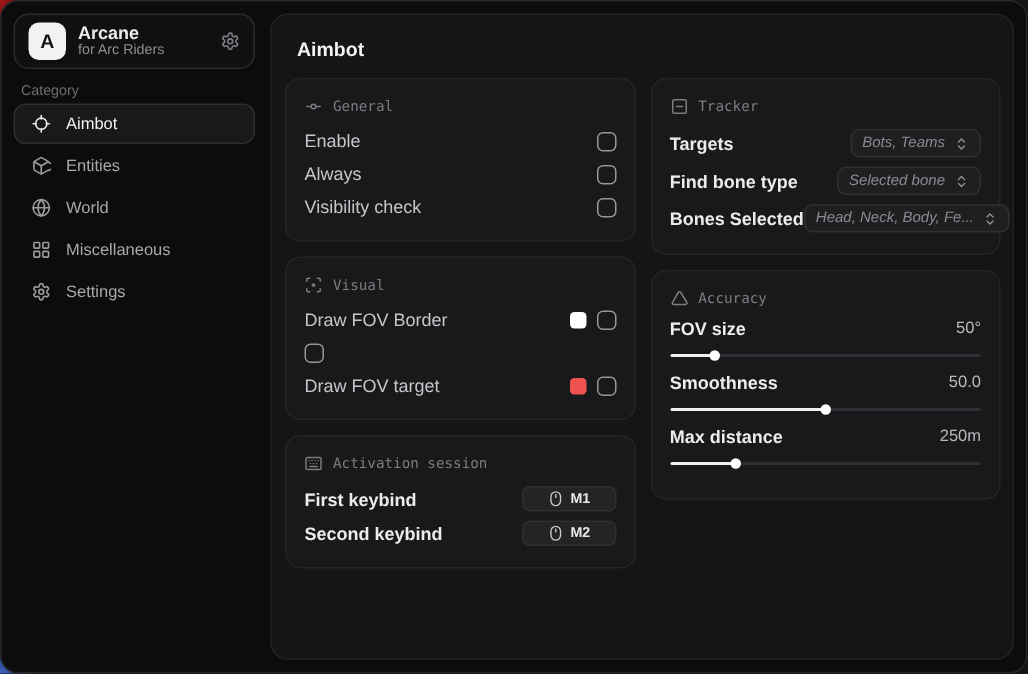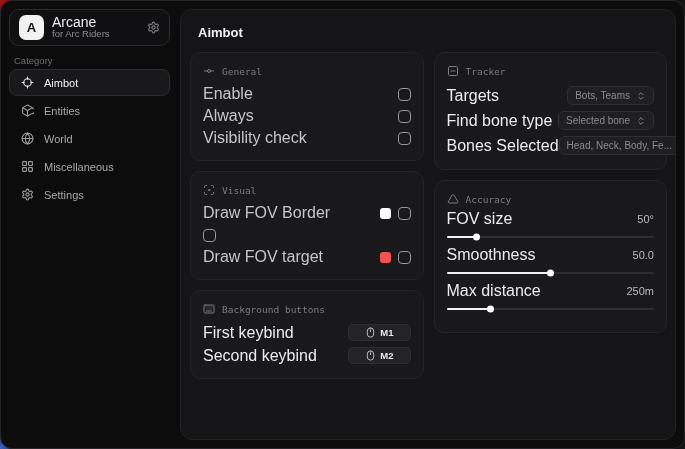--- a/index.html
+++ b/index.html
@@ -21,21 +21,21 @@
   .sidebar-header {
     position:absolute; left:8px; top:8px; width:161px; height:37px;
     border:1px solid #2b2b2e; border-radius:10px; background:#101012;
     display:flex; align-items:center; gap:8px; padding:0 9px;
   }
   .logo {
     width:25px; height:25px; border-radius:7px; background:#f2f2f2; color:#141414;
     display:flex; align-items:center; justify-content:center;
     font-weight:bold; font-size:13px; flex:0 0 auto;
   }
-  .app-name { font-size:14px; font-weight:400; color:#ececec; line-height:12px; }
+  .app-name { font-size:12px; font-weight:700; color:#ececec; line-height:12px; }
   .app-sub  { font-size:9.5px; color:#8f8f93; line-height:11px; }
   .header-gear { margin-left:auto; color:#7f7f84; display:flex; cursor:pointer; }
   .category-label { position:absolute; left:13px; top:54px; font-size:9.5px; color:#6d6d72; }
   .nav { position:absolute; left:8px; top:68px; width:161px; display:flex; flex-direction:column; gap:1px; }
   .nav-item {
     display:flex; align-items:center; gap:10px; height:27px; padding:0 11px;
     border-radius:8px; color:#a8a8ad; font-size:11px; border:1px solid transparent; cursor:pointer;
   }
   .nav-item.selected { background:#19191c; border-color:#2e2e32; color:#f1f1f3; }
   .nav-item .icn { display:flex; color:#9b9ba0; }
@@ -60,40 +60,40 @@
     background:#19191b; border:1px solid #252528; border-radius:10px;
     padding:10px 12px 11px; width:100%;
   }
   .card-title {
     display:flex; align-items:flex-end; gap:7px; color:#7c7c81;
     font-family:"DejaVu Sans Mono", monospace; font-size:9.5px; margin:2px 0 6px;
   }
   .card-title .icn { display:flex; color:#7c7c81; }
   .row { display:flex; align-items:center; justify-content:space-between; height:22px; }
   .row.tall { height:25px; }
-  .row-label { font-size:16px; color:#c6c6ca; white-space:nowrap; }
-  .row-label.strong { font-weight:400; color:#ececef; }
+  .row-label { font-size:12px; color:#c6c6ca; white-space:nowrap; }
+  .row-label.strong { font-weight:700; color:#ececef; }
   .controls { display:flex; align-items:center; }
   .checkbox {
     width:13px; height:13px; border:1.5px solid #97979c; border-radius:4px;
     background:transparent; cursor:pointer; flex:0 0 auto;
   }
   .swatch { width:11px; height:11px; border-radius:3px; margin-right:7px; cursor:pointer; flex:0 0 auto; }
   .keybtn {
     display:flex; align-items:center; gap:4px; background:#242427; border:1px solid #2f2f33;
     border-radius:5px; padding:2px 16px; color:#e8e8ea; font-size:9.5px; font-weight:700; cursor:pointer;
   }
   .keybtn .icn { display:flex; color:#c9c9cd; }
   .dropdown {
     display:flex; align-items:center; gap:6px; background:#1f1f22; border:1px solid #303034;
     border-radius:6px; padding:3px 7px; color:#8b8b90; font-size:10px; cursor:pointer;
     max-width:150px; white-space:nowrap;
   }
   .dropdown .icn { display:flex; color:#9b9ba0; flex:0 0 auto; }
-  .dd-value { overflow:hidden; text-overflow:ellipsis; }
+  .dd-value { overflow:hidden; text-overflow:ellipsis;font-style:italic; }
   .slider-group { margin-top:2px; margin-bottom:9px; }
   .slider-group:last-child { margin-bottom:11px; }
   .slider-head { display:flex; align-items:center; justify-content:space-between; height:16px; }
   .slider-value { font-size:11px; color:#b9b9be; }
   .slider-track { position:relative; height:2px; background:#2e2e32; border-radius:2px; margin-top:9px; cursor:pointer; }
   .slider-fill { position:absolute; left:0; top:0; height:100%; background:#f1f1f3; border-radius:2px; }
   .slider-thumb {
     position:absolute; right:-4px; top:50%; transform:translateY(-50%);
     width:7px; height:7px; background:#ffffff; border-radius:50%; cursor:grab;
   }
@@ -251,21 +251,21 @@
                   <path d="M6 8h.01"></path>
                   <path d="M10 8h.01"></path>
                   <path d="M14 8h.01"></path>
                   <path d="M18 8h.01"></path>
                   <path d="M8 12h.01"></path>
                   <path d="M12 12h.01"></path>
                   <path d="M16 12h.01"></path>
                   <path d="M7 16h10"></path>
                 </svg>
             </span>
-            <span>Background buttons</span>
+            <span>Activation session</span>
           </div>
           <div class="row" style="height:23px;">
             <span class="row-label strong">First keybind</span>
             <span class="keybtn">
               <span class="icn">
                 <svg width="11" height="11" viewBox="0 0 24 24" fill="none" stroke="currentColor" stroke-width="2" stroke-linecap="round">
                     <rect x="5" y="2" width="14" height="20" rx="7"></rect>
                     <path d="M12 6v4"></path>
                   </svg>
               </span>

